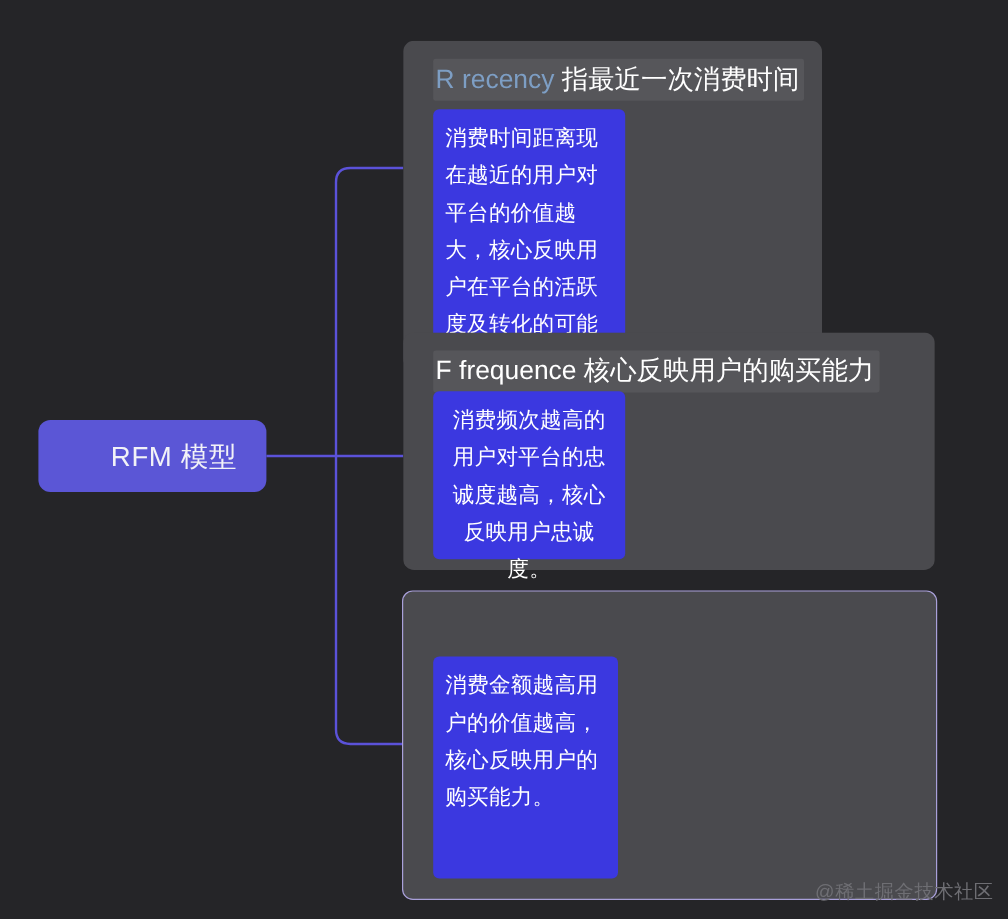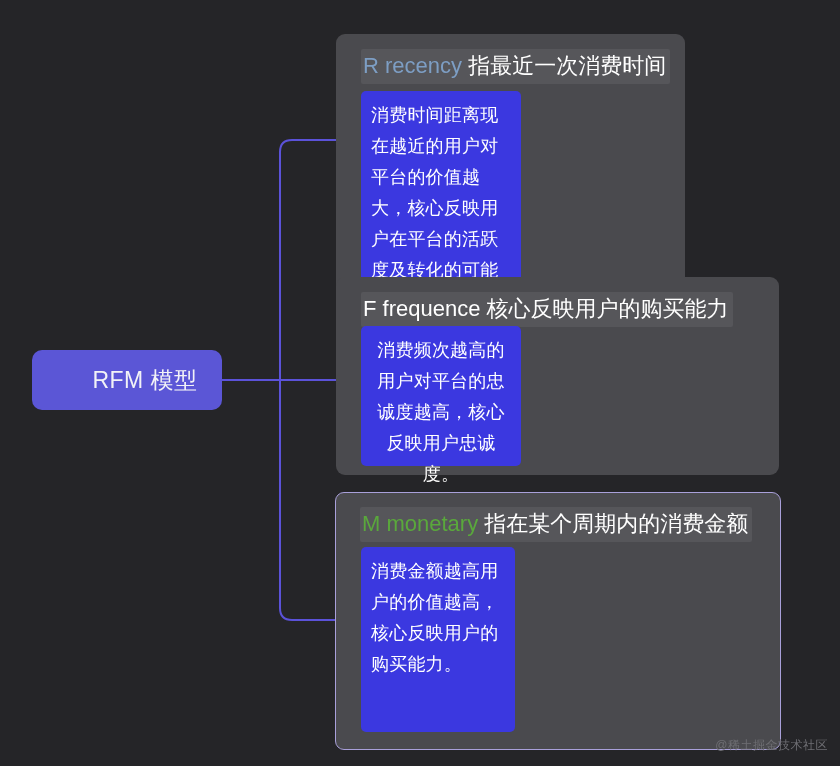--- a/index.html
+++ b/index.html
@@ -78,21 +78,21 @@
     letter-spacing:0.2px;
     word-break:break-all;
   }
 
   
   .watermark{
     position:absolute;
     right:12px;
     bottom:12px;
     color:#6e6e73;
-    font-size:12px;
+    font-size:16px;
     letter-spacing:0.5px;
     white-space:nowrap;
     margin-left:12px;
   }
 </style>
 </head>
 <body>
 
 <div id="canvas">
 
@@ -123,23 +123,20 @@
   <div class="card" style="left:336px;top:277px;width:443px;height:198px;">
     <div class="card-title">
       <span class="kw f">F  frequence</span><span class="title-rest"> 核心反映用户的购买能力</span>
     </div>
     <div class="inner-box" style="left:24px;top:48px;width:160px;height:140px;text-align:center;">
       <span class="inner-text">消费频次越高的用户对平台的忠诚度越高，核心反映用户忠诚度。</span>
     </div>
   </div>
 
   <div class="card selected" style="left:335px;top:492px;width:446px;height:258px;">
-    <div class="card-title">
-      <span class="kw m">M monetary</span><span class="title-rest"> 指在某个周期内的消费金额</span>
-    </div>
     <div class="inner-box" style="left:25px;top:54px;width:154px;height:185px;">
       <span class="inner-text">消费金额越高用户的价值越高，核心反映用户的购买能力。</span>
     </div>
   </div>
 
   <div class="watermark">@稀土掘金技术社区</div>
 
 </div>
 
 </body></html>

